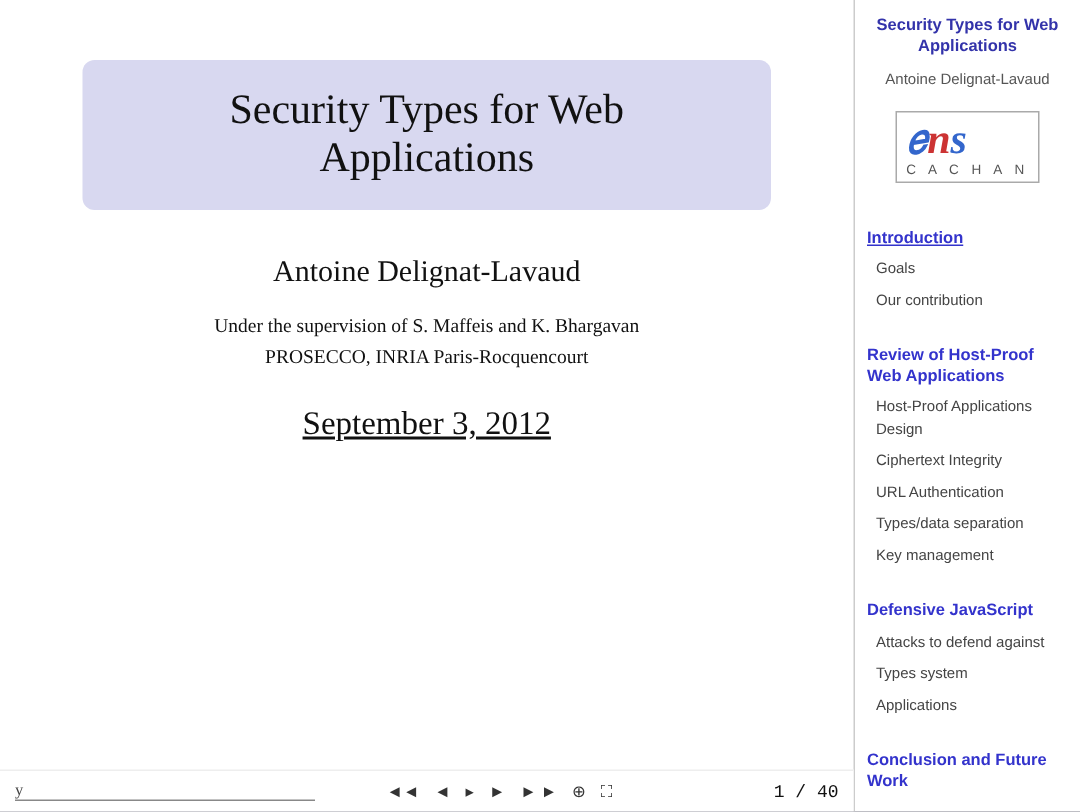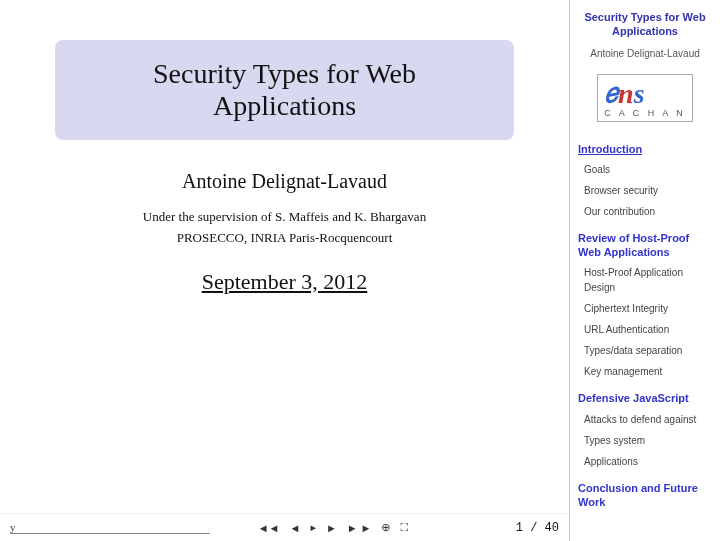--- a/index.html
+++ b/index.html
@@ -205,21 +205,21 @@
       border: 1px solid #aaa;
       padding: 3px 6px;
     }
 
     .sidebar-section-title {
       font-size: 11px;
       color: #3333cc;
       font-weight: bold;
       font-family: Arial, sans-serif;
       line-height: 1.3;
-      margin-top: 6px;
+      margin-top: 16px;
     }
 
     .sidebar-section-title.active {
       text-decoration: underline;
     }
 
     .sidebar-item {
       font-size: 10px;
       color: #444;
       font-family: Arial, sans-serif;
@@ -277,25 +277,24 @@
           <span class="ens-curl" style="color: rgb(51, 102, 204); font-style: italic; font-weight: bold; font-size: 26px;">𝑒</span>
           <span class="ens-n">n</span>
           <span class="ens-s">s</span>
         </div>
         <div class="ens-cachan-text">C A C H A N</div>
       </div>
     </div>
 
     <div class="sidebar-section-title active">Introduction</div>
     <div class="sidebar-item">Goals</div>
-    <div class="sidebar-item">Browser security</div>
     <div class="sidebar-item">Our contribution</div>
 
     <div class="sidebar-section-title">Review of Host-Proof Web Applications</div>
-    <div class="sidebar-item">Host-Proof Application Design</div>
+    <div class="sidebar-item">Host-Proof Applications Design</div>
     <div class="sidebar-item">Ciphertext Integrity</div>
     <div class="sidebar-item">URL Authentication</div>
     <div class="sidebar-item">Types/data separation</div>
     <div class="sidebar-item">Key management</div>
 
     <div class="sidebar-section-title">Defensive JavaScript</div>
     <div class="sidebar-item">Attacks to defend against</div>
     <div class="sidebar-item">Types system</div>
     <div class="sidebar-item">Applications</div>
 

